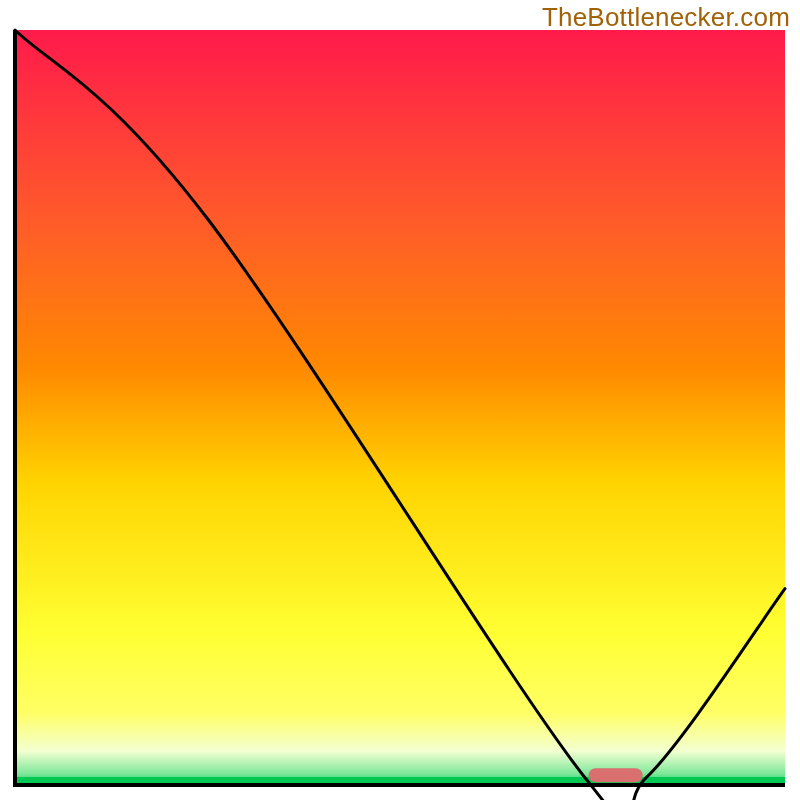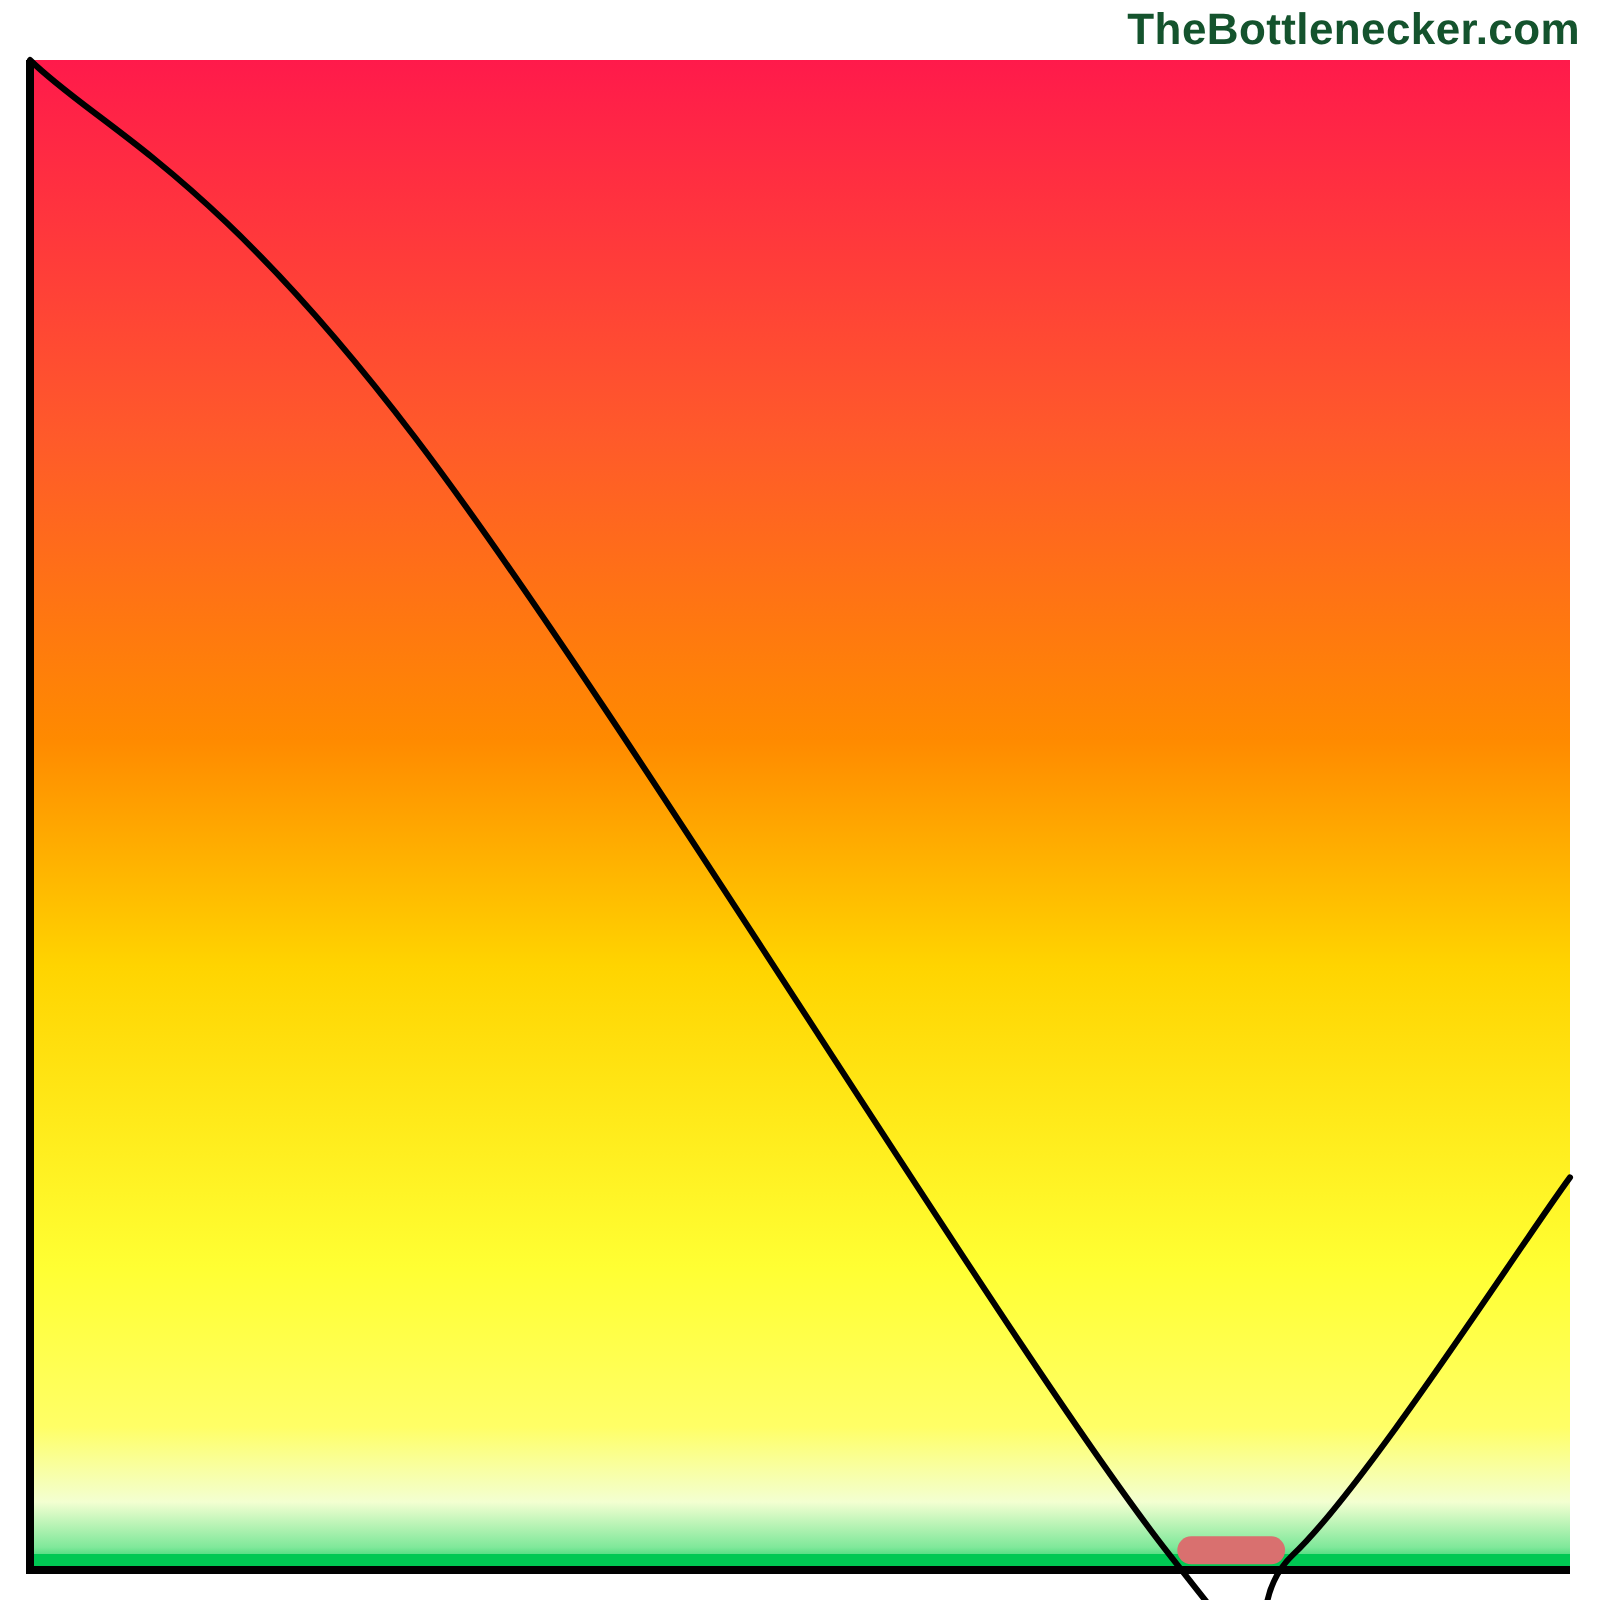--- a/index.html
+++ b/index.html
@@ -13,23 +13,23 @@
 }
 .chart-wrap {
   position: relative;
   width: 800px;
   height: 800px;
 }
 .watermark {
   position: absolute;
   top: 0;
   right: 10px;
-  font-size: 22px;
-  font-weight: 700;
-  color: #14532d;
+  font-size: 26px;
+  font-weight: 400;
+  color: #a16207;
   letter-spacing: 0.2px;
   padding-top: 2px;
 }
 svg.plot {
   position: absolute;
   left: 0;
   top: 0;
   width: 800px;
   height: 800px;
 }

